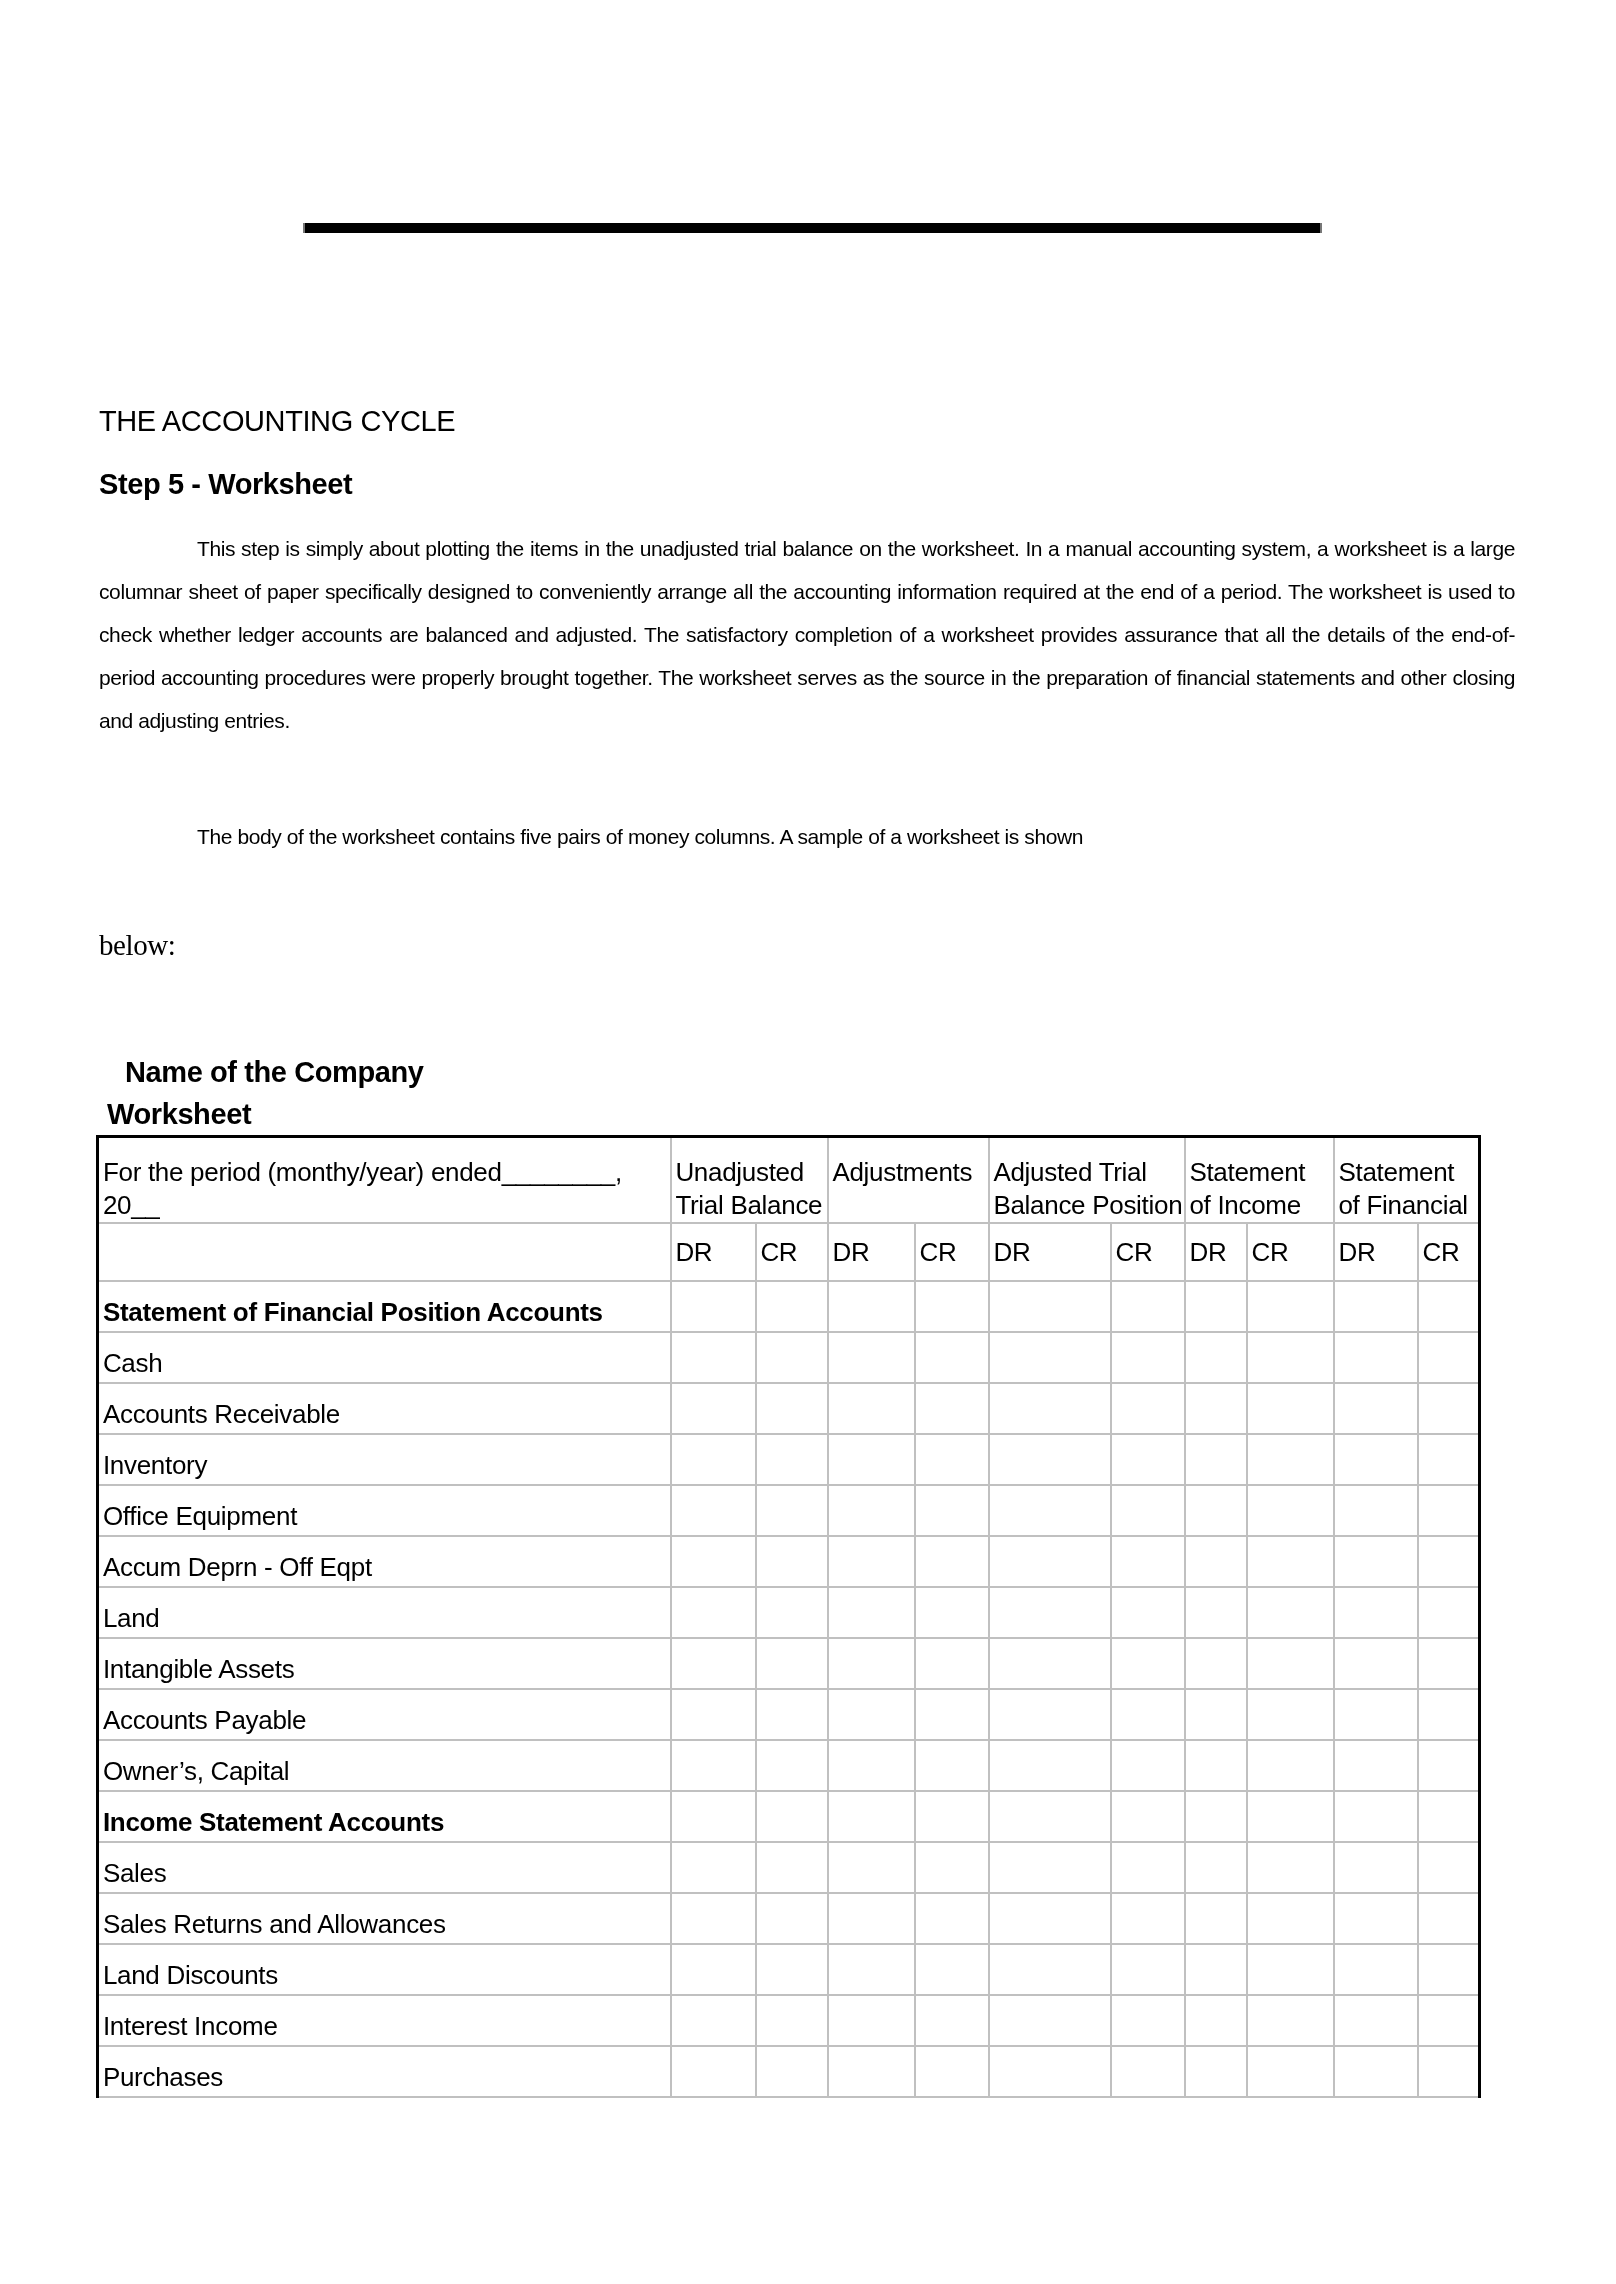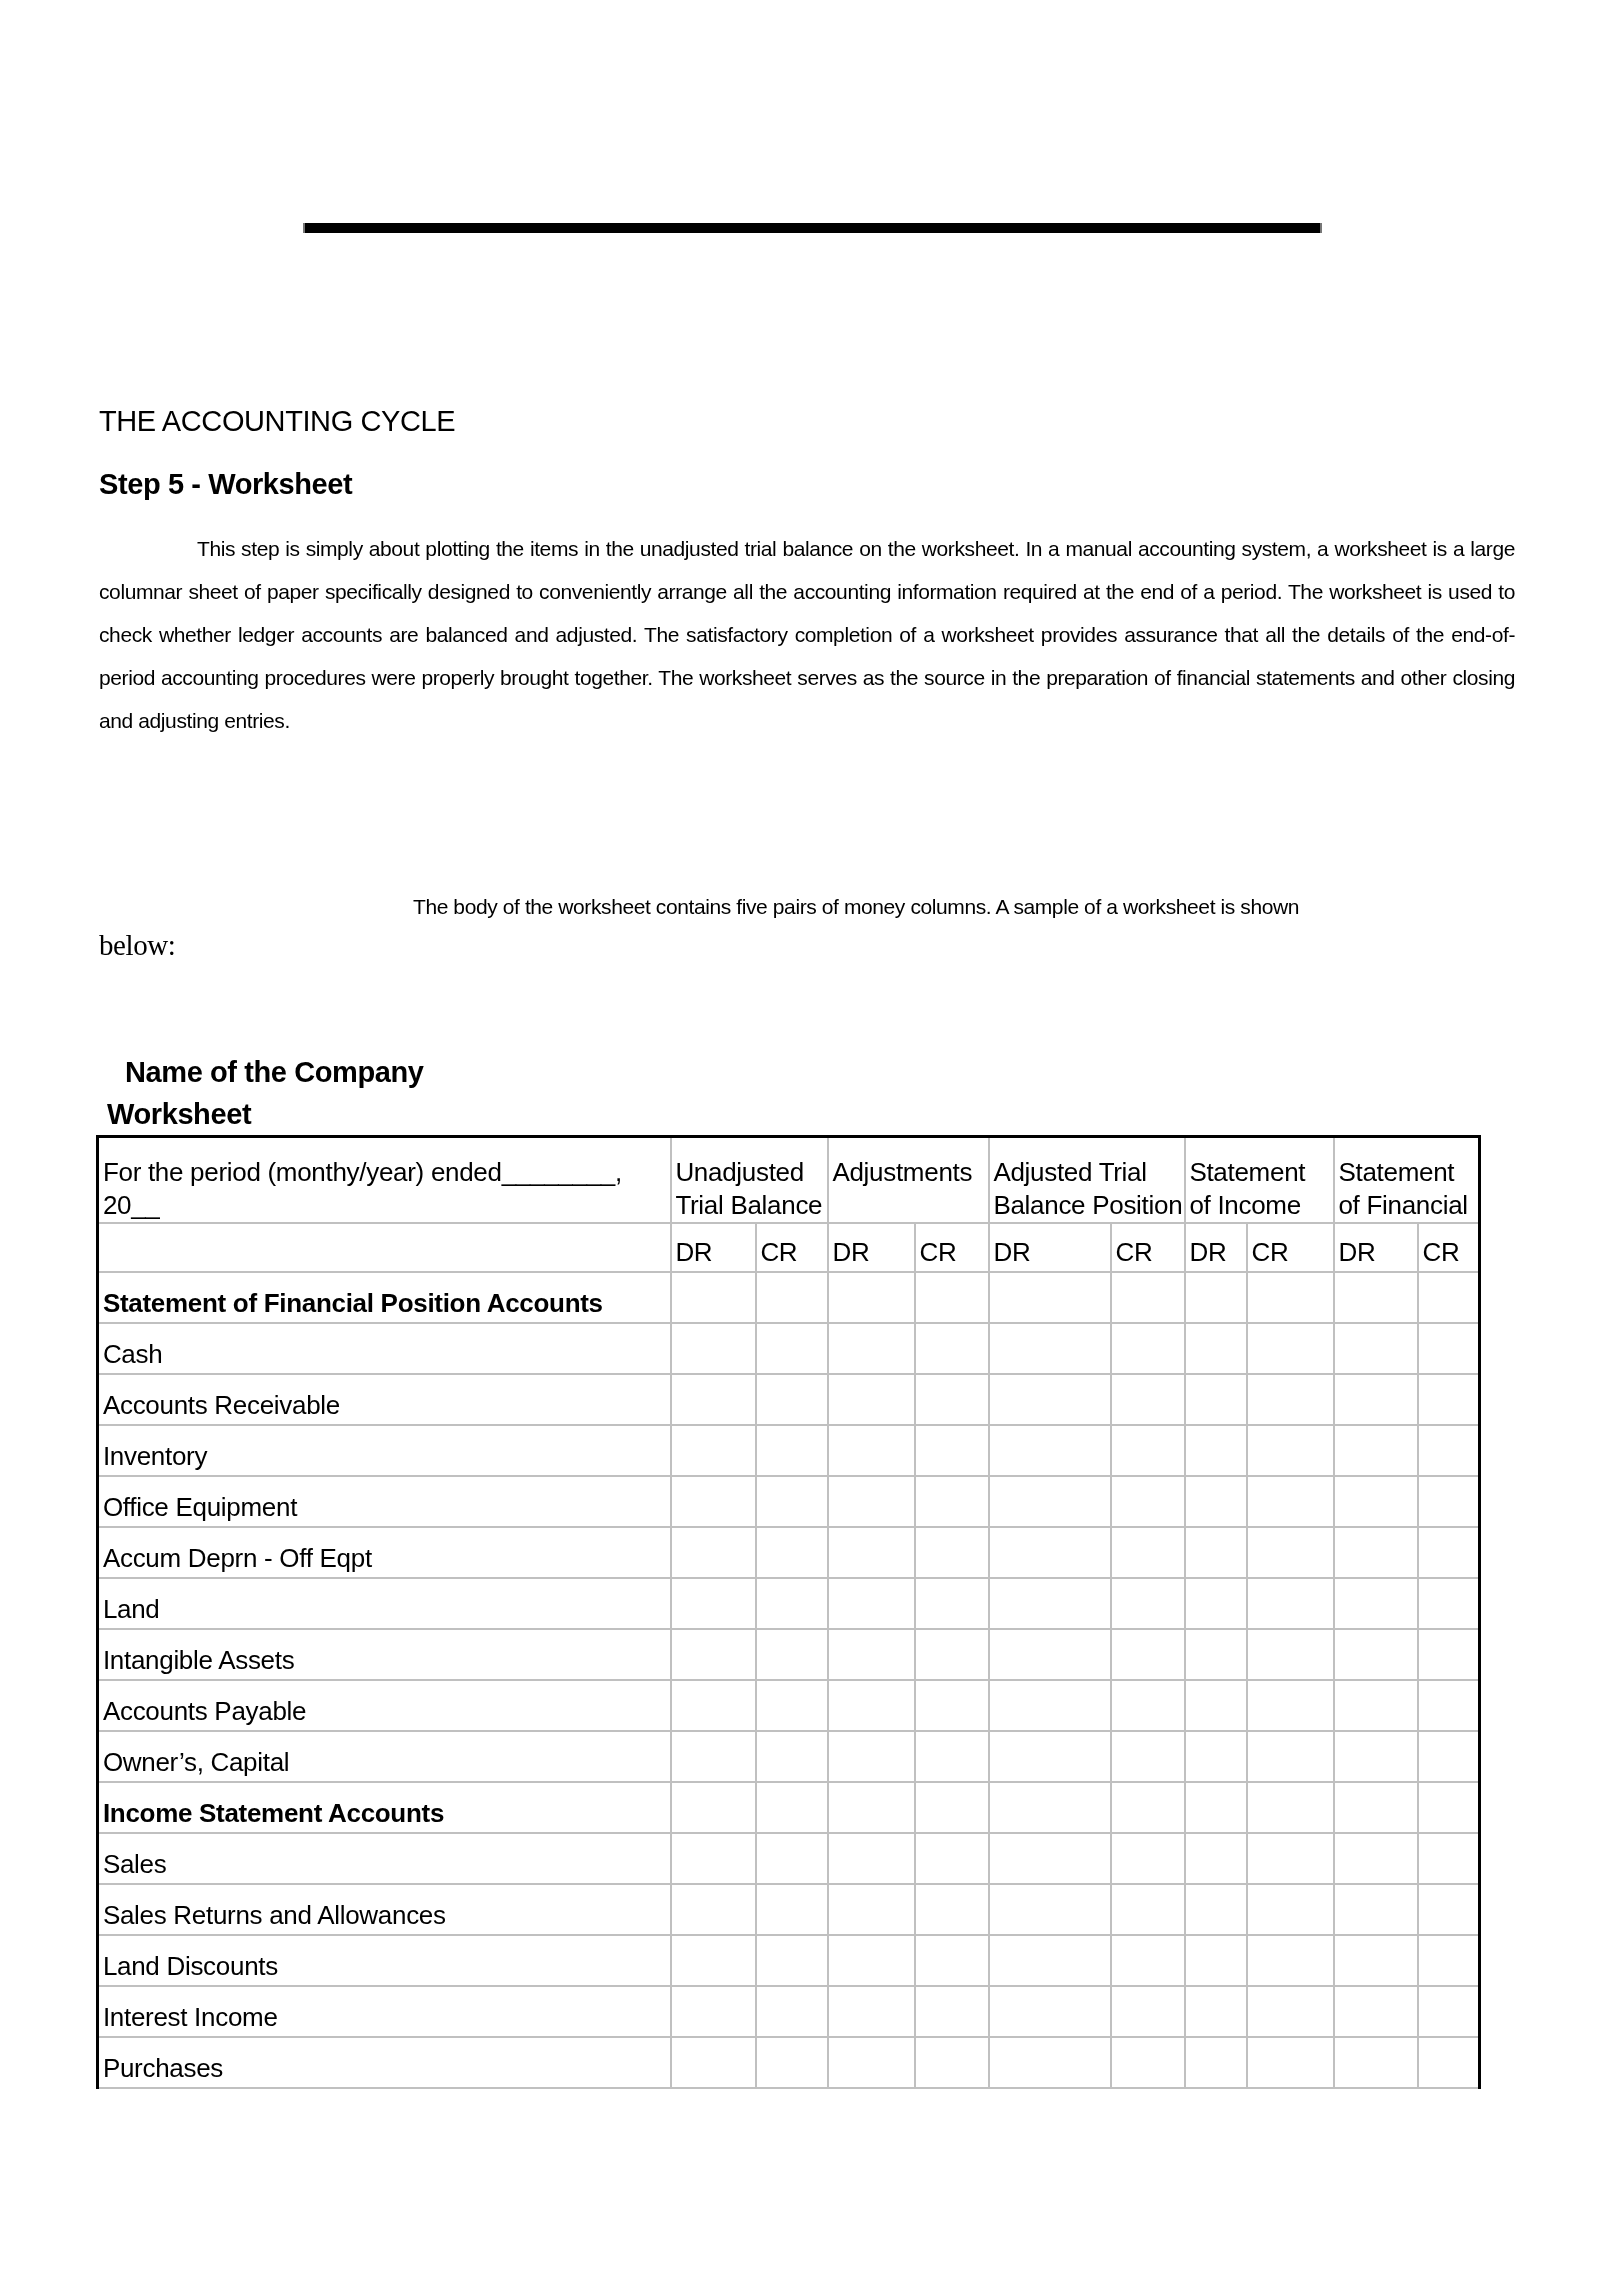--- a/index.html
+++ b/index.html
@@ -7,31 +7,31 @@
          font-family: "Liberation Sans", sans-serif; color: #000; }
   .abs { position: absolute; }
   .top-bar { left: 303px; top: 223px; width: 1019px; height: 10.4px; background: #000;
              border-left: 2px solid #777; border-right: 2px solid #777; box-sizing: border-box; }
   .txt { font-size: 29px; line-height: 1; white-space: nowrap; letter-spacing: -0.4px; }
   .doc-title { left: 99px; top: 407px; }
   .step-title { left: 99px; top: 470px; font-weight: bold; }
   .para { left: 99px; width: 1416px; font-size: 21px; line-height: 43px; text-align: justify;
           text-indent: 98px; letter-spacing: -0.4px; }
   .para1 { top: 527px; }
-  .para2 { top: 885px; white-space: nowrap; text-align: center; }
+  .para2 { top: 815px; white-space: nowrap; text-align: left; }
   .below { left: 99px; top: 931px; font-family: Liberation Serif, serif; }
   .company { left: 107px; top: 1058px; font-weight: bold; margin-left: 18px; }
   .ws-title { left: 107px; top: 1100px; font-weight: bold; }
 
   table.ws { position: absolute; left: 96px; top: 1135px; border-collapse: collapse;
              table-layout: fixed; width: 1381px; }
   table.ws td { border: 2.6px solid #c0c0c0; padding: 0 0 0 3.9px; vertical-align: top;
                 font-size: 26px; letter-spacing: -0.3px; line-height: 33px; overflow: hidden; white-space: nowrap; }
   table.ws tr.head td { height: 80px; padding-top: 18px; box-sizing: border-box; white-space: normal; }
-  table.ws tr.drcr td { height: 49px; padding-top: 11.7px; box-sizing: border-box; }
+  table.ws tr.drcr td { height: 58px; padding-top: 11.7px; box-sizing: border-box; }
   table.ws tr.row td { height: 51px; padding-top: 14.3px; box-sizing: border-box; }
   table.ws td.label { border-left: 3.3px solid #000; }
   table.ws td.last { border-right: 3.3px solid #000; }
   table.ws tr.head td { border-top: 3.9px solid #000; }
   .bold { font-weight: bold; }
 </style>
 </head>
 <body>
 
 <div class="abs top-bar"></div>

